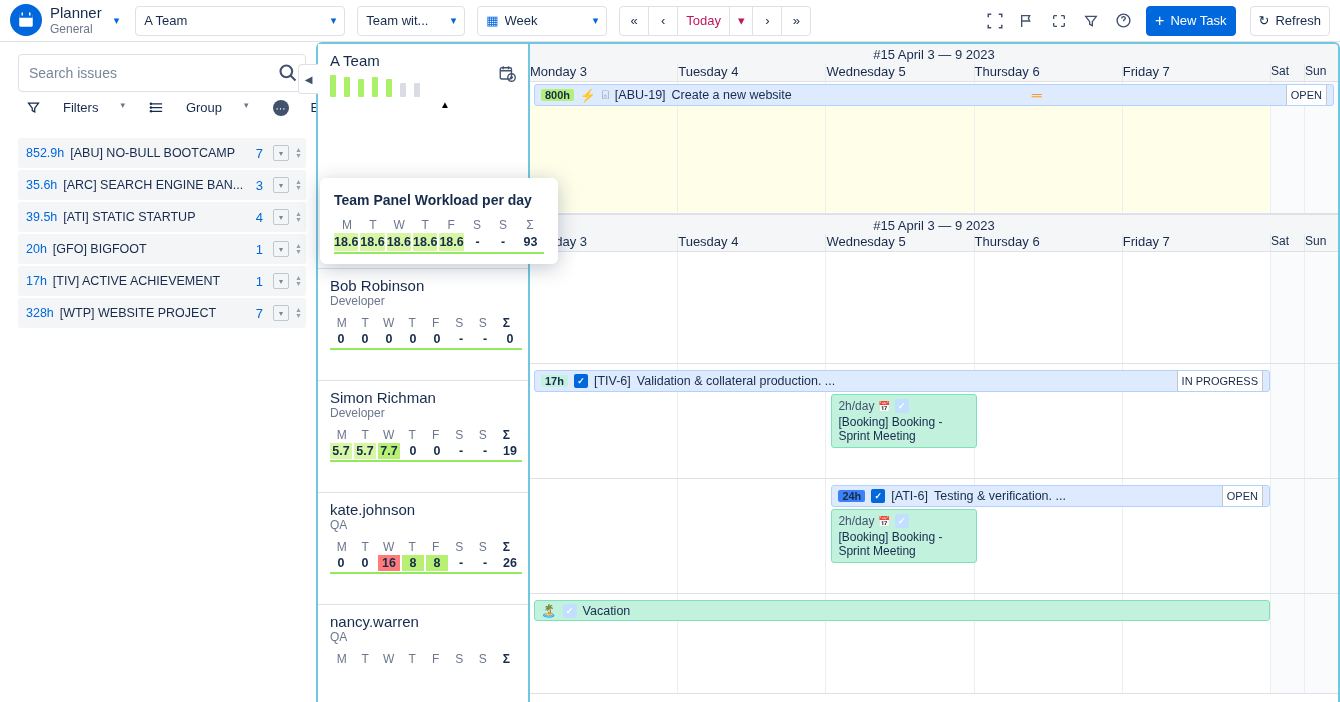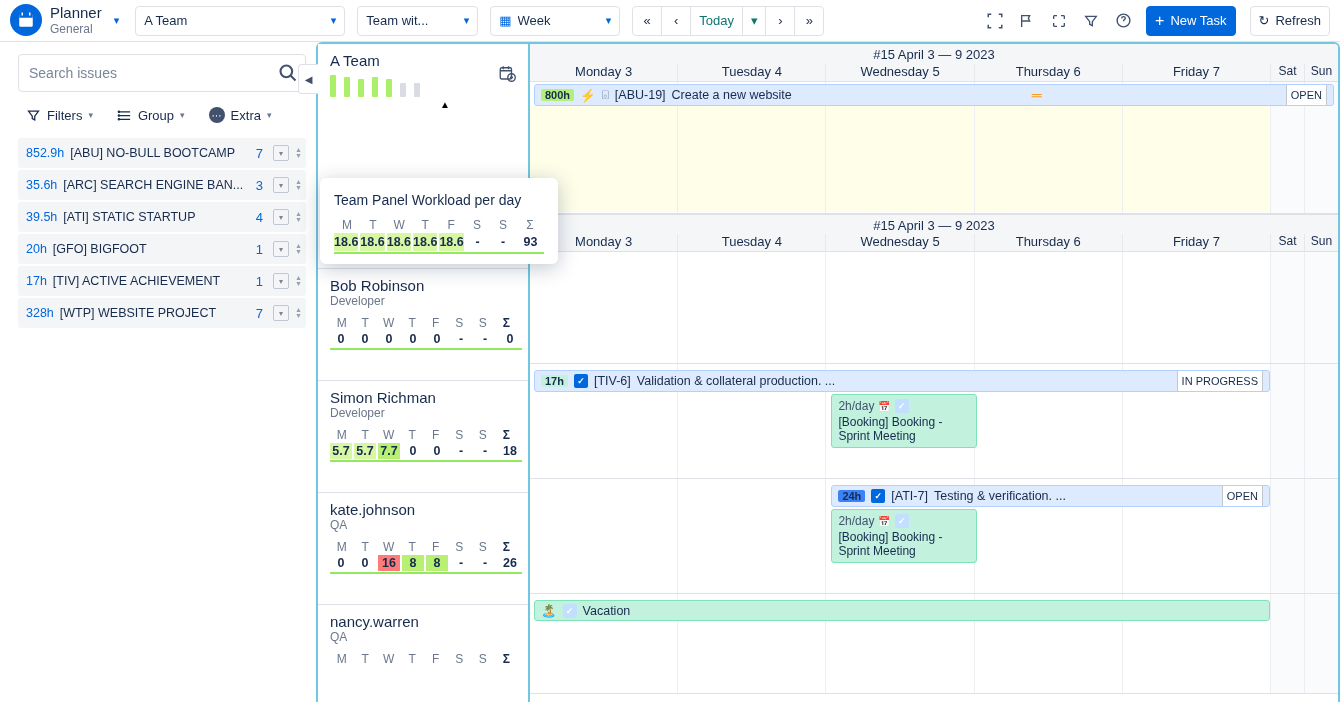--- a/index.html
+++ b/index.html
@@ -13,33 +13,33 @@
 .brand-sub{font-size:12px;color:#6b778c}
 .chevron{color:#0067dd;font-size:11px;padding:4px}
 .select{height:30px;border:1px solid #dfe1e6;border-radius:4px;background:#fff;display:flex;align-items:center;padding:0 8px;gap:6px;cursor:pointer}
 .select .val{flex:1;white-space:nowrap;overflow:hidden;text-overflow:ellipsis}
 .select .caret{color:#0067dd;font-size:11px}
 .btngroup{display:flex}
 .btn{height:30px;min-width:30px;border:1px solid #dfe1e6;background:#fff;display:flex;align-items:center;justify-content:center;padding:0 8px;cursor:pointer;font-size:13px;color:#172b4d}
 .btngroup .btn{border-radius:0;margin-left:-1px}
 .btngroup .btn:first-child{border-radius:4px 0 0 4px;margin-left:0}
 .btngroup .btn:last-child{border-radius:0 4px 4px 0}
-.btn.link{color:#0f766e}
+.btn.link{color:#be185d}
 .btn.primary{background:#0067dd;border-color:#0067dd;color:#fff;border-radius:4px;font-weight:500}
 .btn.ghost{border-radius:4px}
 .tool-icons{display:flex;align-items:center;gap:14px;margin-left:auto}
 .tool-icons .ticon{width:18px;height:18px;color:#42526e;cursor:pointer;display:flex;align-items:center;justify-content:center}
 .main{display:flex;height:calc(100% - 42px)}
 .sidebar{width:316px;flex:none;padding:12px 10px 0 18px}
 .search-wrap{position:relative;margin-bottom:8px}
 .search-input{width:100%;height:38px;border:1px solid #dfe1e6;border-radius:4px;padding:0 36px 0 10px;font-size:14px;color:#6d28d9}
 .search-input::placeholder{color:#7a869a}
 .search-icon{position:absolute;right:8px;top:9px;color:#42526e}
 .filter-row{display:flex;gap:8px;margin-bottom:8px}
-.filter-btn{height:30px;border:0;background:transparent;display:flex;align-items:center;gap:6px;padding:0 8px;cursor:pointer;color:#172b4d;font-size:13px}
+.filter-btn{height:30px;border:0;background:transparent;display:flex;align-items:flex-start;gap:22px;padding:0 8px;cursor:pointer;color:#172b4d;font-size:13px}
 .proj{height:30px;display:flex;align-items:center;gap:6px;background:#f4f5f7;border-radius:3px;margin-bottom:2px;padding:0 4px 0 8px;cursor:pointer}
 .proj-h{color:#0067dd;font-size:12.5px}
 .proj-name{flex:1;white-space:nowrap;overflow:hidden;text-overflow:ellipsis;font-size:12.5px}
 .proj-count{color:#0067dd;padding:0 4px}
 .proj-arrows{display:flex;flex-direction:column;color:#97a0af;line-height:6px;font-size:7px}
 .proj-menu{width:16px;height:16px;border:1px solid #c1c7d0;border-radius:2px;display:flex;align-items:center;justify-content:center;color:#7a869a;font-size:8px}
 
 .teampanel{width:214px;flex:none;position:relative;border:2px solid #72c7e0;border-bottom:0;border-radius:6px 0 0 0;background:#fff;padding-top:0}
 .teampanel-head{height:38px;border-bottom:1px solid #dfe1e6;display:flex;align-items:center;padding:0 8px;font-size:13px;color:#6b778c;gap:8px}
 .collapse-handle{width:20px;height:30px;border:1px solid #dfe1e6;border-right:0;border-radius:4px 0 0 4px;position:absolute;left:-20px;top:20px;display:flex;align-items:center;justify-content:center;background:#fff;color:#42526e;font-size:10px}
@@ -51,21 +51,21 @@
 .sparkbars span{width:6px;background:#abf066;border-radius:1px}
 .spark-0{height:22px}
 .spark-1{height:20px}
 .spark-2{height:18px}
 .spark-3{height:20px}
 .spark-4{height:18px}
 .spark-off{background:#d9dce2!important;height:14px}
 .spark-marker{position:absolute;left:122px;top:55px;font-size:10px;color:#000}
 .cal-icon{position:absolute;right:12px;top:20px;color:#42526e}
 .tooltip{position:absolute;left:320px;top:178px;width:238px;background:#fff;border-radius:6px;box-shadow:0 4px 20px rgba(9,30,66,.25);padding:14px 14px 10px;z-index:50}
-.tooltip h4{font-weight:400;font-size:14px;margin-bottom:10px}
+.tooltip h4{font-weight:700;font-size:14px;margin-bottom:10px}
 .wk-head{display:flex;gap:0}
 .wk-head span{width:28px;text-align:center;color:#6b778c;font-size:12px}
 .wk-head .sum{width:30px}
 .wk-row{display:flex;gap:2px;border-bottom:2px solid #93e860;padding:1px 0}
 .wk-row span{width:26px;text-align:center;font-size:12.5px;font-weight:600;background:#d7f7a4;padding:2px 0;border-radius:1px}
 .wk-row span.none{background:transparent;color:#172b4d}
 .wk-row span.sum{background:transparent;width:30px}
 .user-name{font-size:15px;font-weight:400}
 .user-role{font-size:12px;color:#6b778c;margin-bottom:8px}
 .mini-head{display:flex;gap:0;margin-top:4px}
@@ -75,21 +75,21 @@
 .mini-row span{width:22px;text-align:center;font-size:12.5px;font-weight:600;padding:1px 0}
 .mini-row .g{background:#d7f7a4}
 .mini-row .g2{background:#b7f073}
 .mini-row .r{background:#ff7a7a}
 .mini-row .sum{width:24px}
 
 .calendar{flex:1;border:2px solid #72c7e0;border-left:0;border-bottom:0;border-radius:0 6px 0 0;overflow:hidden;position:relative}
 .cal-head{height:38px;border-bottom:1px solid #dfe1e6;background:#f5f6f8;position:relative}
 .week-label{position:absolute;top:3px;width:100%;text-align:center;font-size:13px;color:#172b4d}
 .day-cols{display:flex;position:absolute;bottom:0;width:100%}
-.day-col{flex:1;text-align:center;font-size:13px;padding-bottom:2px;border-left:1px solid #e6e8eb}
+.day-col{flex:1;font-size:13px;padding-bottom:2px;border-left:1px solid #e6e8eb}
 .day-col:first-child{border-left:0}
 .day-col.we{flex:0 0 34px;font-size:12px}
 .cal-grid{position:absolute;inset:0;display:flex}
 .cal-grid .col{flex:1;border-left:1px solid #eceef1}
 .cal-grid .col:first-child{border-left:0}
 .cal-grid .col.we{flex:0 0 34px;background:#fafbfc}
 .lane{position:relative;border-bottom:1px solid #dfe1e6}
 .lane-170{height:170px}
 .lane-115{height:115px}
 .lane-112{height:112px}
@@ -126,21 +126,21 @@
       <div class="brand-title">Planner</div>
       <div class="brand-sub">General</div>
     </div>
     <span class="chevron">▾</span>
   </div>
 
   <div class="select" style="width:210px">
     <span class="val">A Team</span>
     <span class="caret">▾</span>
   </div>
-  <div class="select" style="width:121px">
+  <div class="select" style="width:108px">
     <span class="val">Team wit...</span>
     <span class="caret">▾</span>
   </div>
   <div class="select" style="width:130px">
     <span style="color:#0067dd">▦</span>
     <span class="val">Week</span>
     <span class="caret">▾</span>
   </div>
 
   <div class="btngroup">
@@ -345,21 +345,21 @@
             <span class="sum">Σ</span>
           </div>
           <div class="mini-row">
             <span class="g ">5.7</span>
             <span class="g ">5.7</span>
             <span class="g2 ">7.7</span>
             <span class=" ">0</span>
             <span class=" ">0</span>
             <span class=" ">-</span>
             <span class=" ">-</span>
-            <span class=" sum">18</span>
+            <span class=" sum">19</span>
           </div>
         </div>
         <div class="panel-row pr-112">
           <div class="user-name">kate.johnson</div>
           <div class="user-role">QA</div>
           <div class="mini-head">
             <span class="">M</span>
             <span class="">T</span>
             <span class="">W</span>
             <span class="">T</span>
@@ -489,21 +489,21 @@
           <div class="col"></div>
           <div class="col"></div>
           <div class="col"></div>
           <div class="col"></div>
           <div class="col we"></div>
           <div class="col we"></div>
         </div>
       <div class="task blue" style="left:37.3%;right:68px;top:6px">
         <span class="hours red">24h</span>
         <span class="chk on">✓</span>
-        <span>[ATI-7]</span>
+        <span>[ATI-6]</span>
         <span>Testing &amp; verification. ...</span>
         <span class="status">OPEN</span>
       </div>
       <div class="booking" style="left:37.3%;width:18%;top:30px">
         <div class="booking-head">
             <span class="booking-h">2h/day</span>
             <span class="booking-ic">📅</span>
             <span class="chk">✓</span>
           </div>
         <div>[Booking] Booking - Sprint Meeting</div>

